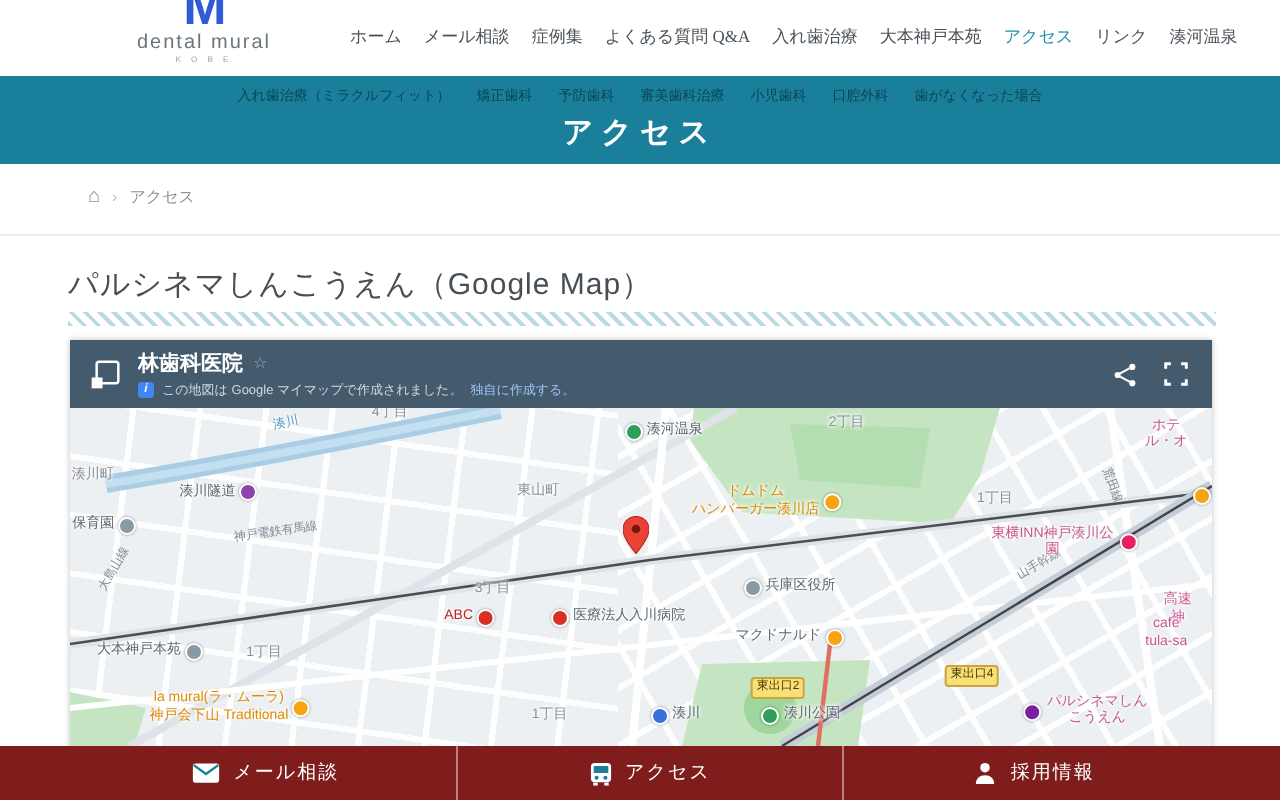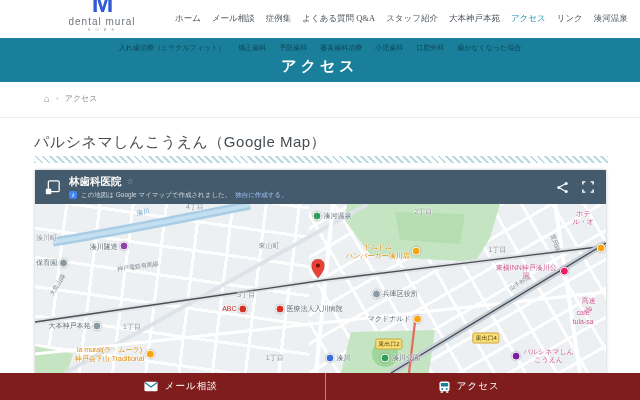--- a/index.html
+++ b/index.html
@@ -91,21 +91,21 @@
     <div class="logo">
       <div class="logo-mark">M</div>
       <div class="logo-text">dental mural</div>
       <div class="logo-sub">K O B E</div>
     </div>
     <nav class="topnav" id="topnav">
         <a class="">ホーム</a>
         <a class="">メール相談</a>
         <a class="">症例集</a>
         <a class="">よくある質問 Q&amp;A</a>
-        <a class="">スタッフ紹介</a>
+        <a class="">入れ歯治療</a>
         <a class="">大本神戸本苑</a>
         <a class="active">アクセス</a>
         <a class="">リンク</a>
         <a class="">湊河温泉</a>
       </nav>
   </header>
 
   <div class="banner">
     <div class="subnav" id="subnav">
         <a>入れ歯治療（ミラクルフィット）</a>
@@ -255,16 +255,25 @@
               <rect x="0.5" y="0.5" width="11" height="10.5" rx="2" fill="#fff"></rect>
               <rect x="2" y="2.2" width="8" height="3.8" rx="0.5" fill="#1a7f9a"></rect>
               <circle cx="3.6" cy="8.6" r="1.1" fill="#1a7f9a"></circle>
               <circle cx="8.4" cy="8.6" r="1.1" fill="#1a7f9a"></circle>
               <rect x="1.8" y="11.2" width="2.4" height="1.6" fill="#fff"></rect>
               <rect x="7.8" y="11.2" width="2.4" height="1.6" fill="#fff"></rect>
             </svg>
           </span>
           <span class="lbl">アクセス</span>
         </div>
+        <div class="bb-item">
+          <span class="ic">
+            <svg viewBox="0 0 12 12" width="11" height="11">
+              <circle cx="6" cy="3.1" r="2.6" fill="#fff"></circle>
+              <path d="M1 12c0-3 2.2-4.8 5-4.8s5 1.8 5 4.8z" fill="#fff"></path>
+            </svg>
+          </span>
+          <span class="lbl">採用情報</span>
+        </div>
       </div>
   </div>
 
 </div>
 
 </body></html>

